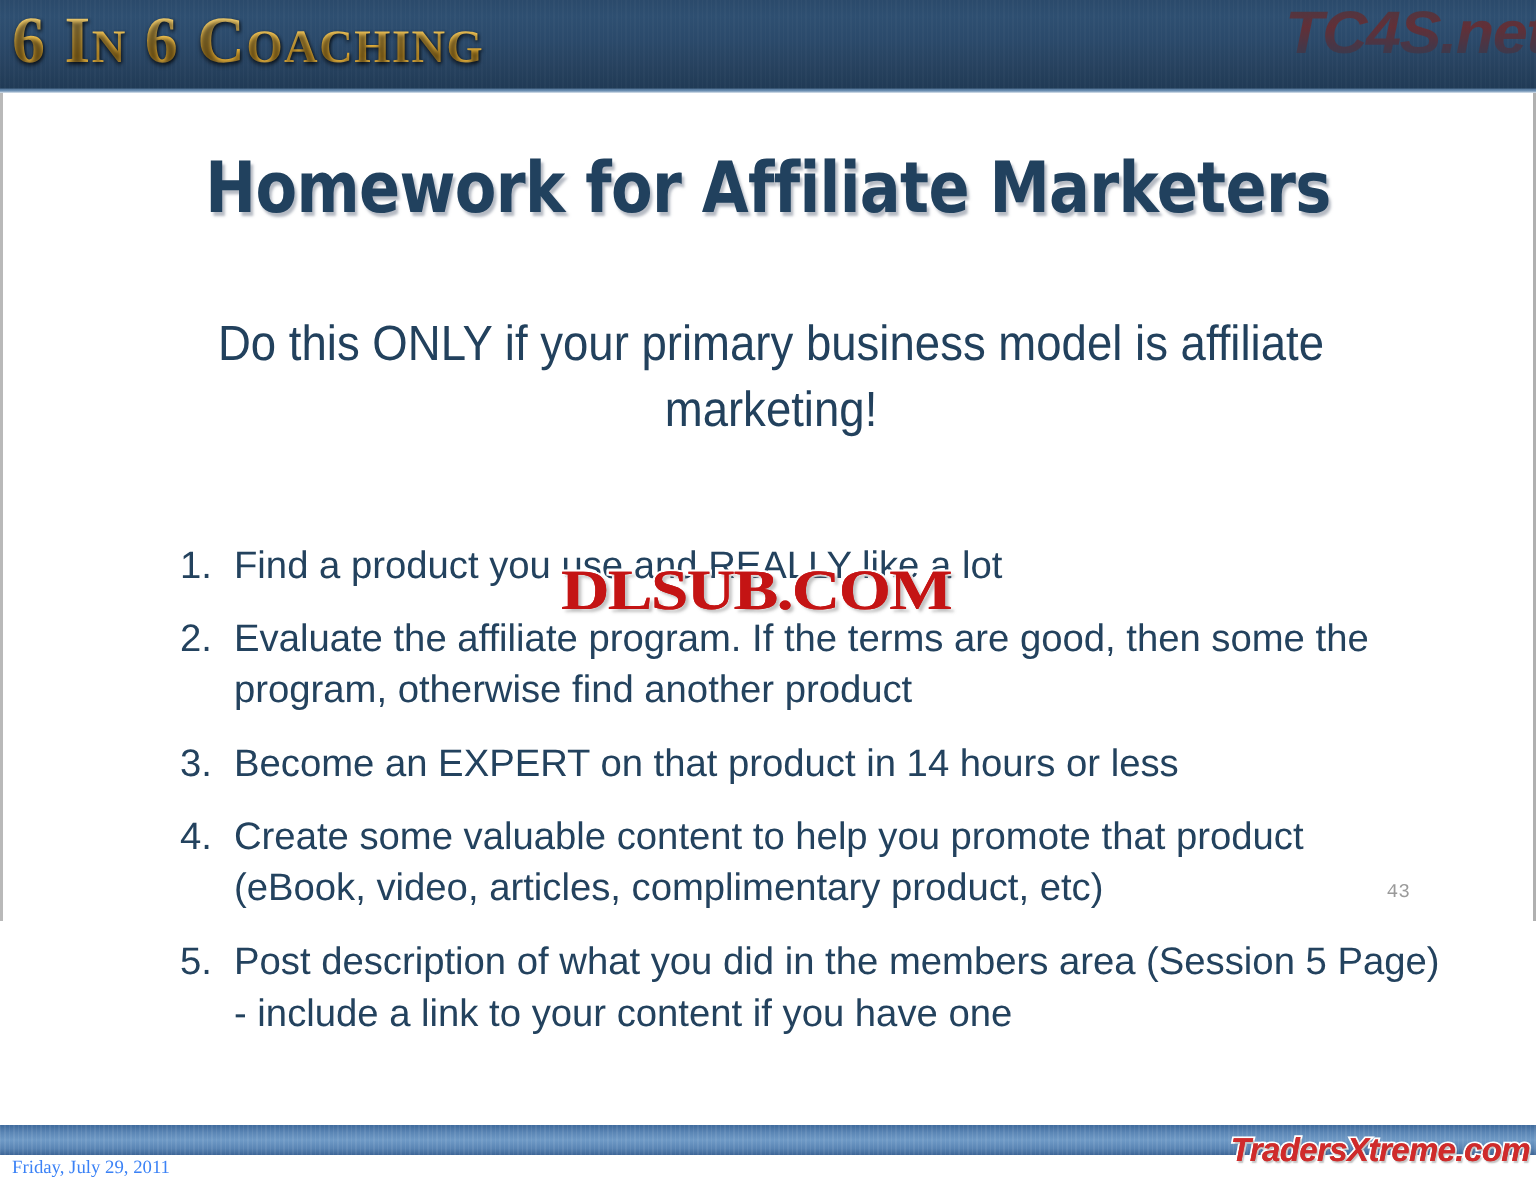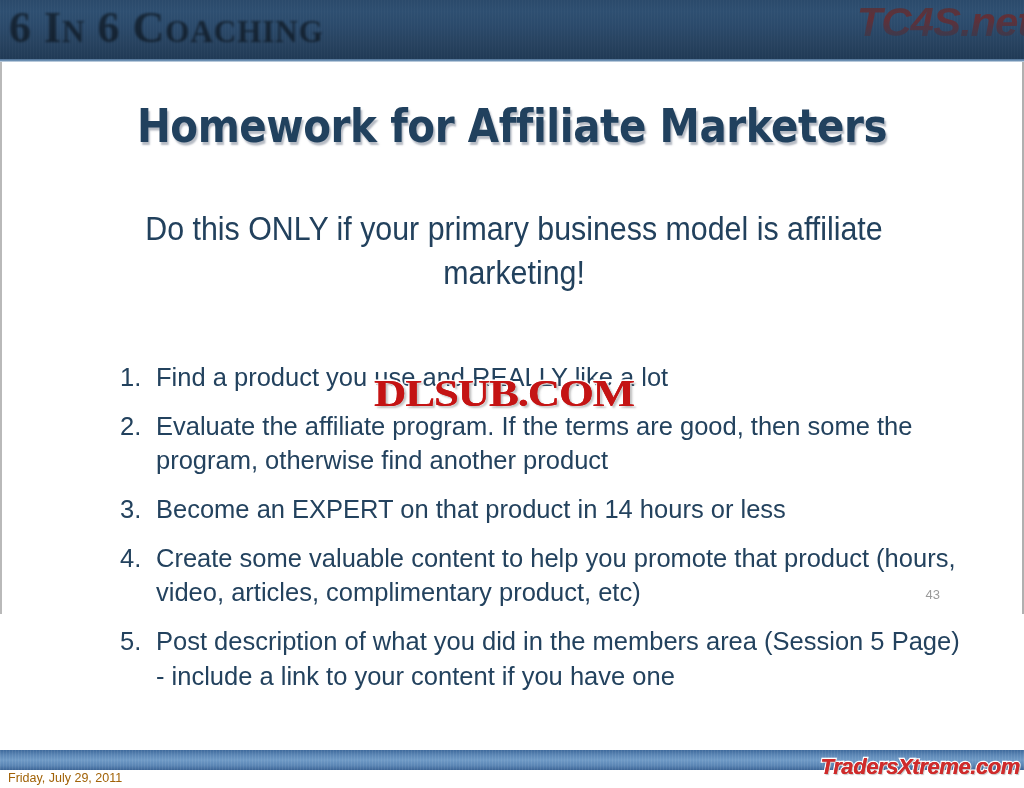--- a/index.html
+++ b/index.html
@@ -212,21 +212,21 @@
     transform: scaleX(1.12) scaleY(0.95);
     transform-origin: left top;
     white-space: nowrap;
     z-index: 31;
   }
 
   #slide-number {
     position: absolute;
     right: 82px;
     bottom: 12px;
-    font-family: Liberation Sans, sans-serif;
+    font-family: Liberation Mono, monospace;
     font-size: 13px;
     color: #9a9a9a;
   }
 
   
   #footer-bar {
     position: absolute;
     left: 0;
     top: 750px;
     width: 1024px;
@@ -254,23 +254,23 @@
     left: 0;
     top: 770px;
     width: 1024px;
     height: 18px;
     background: #ffffff;
   }
   #footer-date {
     position: absolute;
     left: 8px;
     top: 771px;
-    font-family: Liberation Sans, sans-serif;
+    font-family: Liberation Serif, serif;
     font-size: 12.5px;
-    color: #a16207;
+    color: #3b82f6;
   }
   #site-logo-footer {
     position: absolute;
     right: 4px;
     top: 754px;
     font-family: "Liberation Sans", sans-serif;
     font-size: 22px;
     font-weight: bold;
     font-style: italic;
     letter-spacing: -0.4px;
@@ -296,20 +296,21 @@
   }
 </style>
 </head>
 <body>
 
 <div id="slide">
 
   <div id="header-banner">
     <div class="header-texture"></div>
     <div id="brand-logo-shadow">6 In 6 Coaching</div>
+    <div id="brand-logo">6 In 6 Coaching</div>
     <div id="site-logo-header">TC4S.net</div>
   </div>
 
   <div id="slide-body">
 
     <div id="slide-title">Homework for Affiliate Marketers</div>
 
     <div id="slide-subtitle">Do this ONLY if your primary business model is affiliate marketing!</div>
 
     <ol id="homework-list">
@@ -320,21 +321,21 @@
       <li class="list-item">
         <span class="item-number">2.</span>
         <span class="item-text">Evaluate the affiliate program. If the terms are good, then some the program, otherwise find another product</span>
       </li>
       <li class="list-item">
         <span class="item-number">3.</span>
         <span class="item-text">Become an EXPERT on that product in 14 hours or less</span>
       </li>
       <li class="list-item">
         <span class="item-number">4.</span>
-        <span class="item-text">Create some valuable content to help you promote that product (hours, video, articles, complimentary product, etc)</span>
+        <span class="item-text">Create some valuable content to help you promote that product (eBook, video, articles, complimentary product, etc)</span>
       </li>
       <li class="list-item">
         <span class="item-number">5.</span>
         <span class="item-text">Post description of what you did in the members area (Session 5 Page) - include a link to your content if you have one</span>
       </li>
     </ol>
 
     <div id="slide-number">43</div>
   </div>
 

